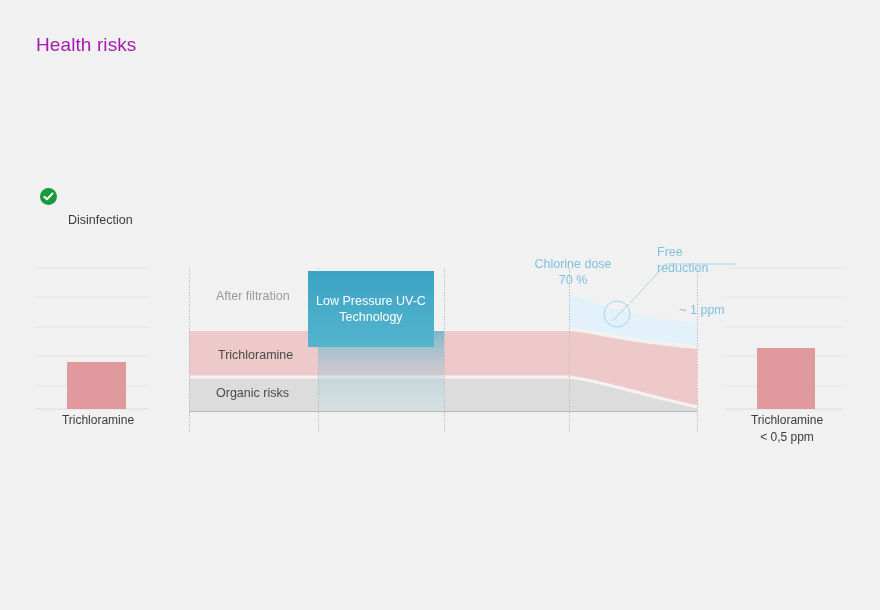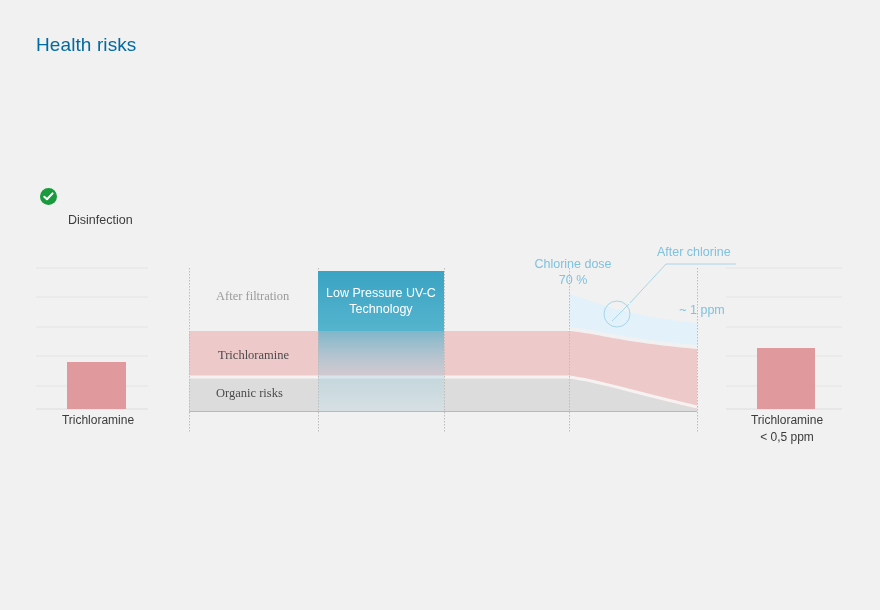--- a/index.html
+++ b/index.html
@@ -14,21 +14,21 @@
     overflow: hidden;
     position: relative;
   }
 
   
   #page-title {
     position: absolute;
     left: 36px;
     top: 34px;
     font-size: 19px;
-    color: #0369a1;
+    color: #a21caf;
     letter-spacing: 0.1px;
   }
 
   
   #legend {
     position: absolute;
     left: 40px;
     top: 186px;
     width: 260px;
   }
@@ -64,45 +64,44 @@
     width: 880px;
     height: 610px;
   }
 
   
   .flow-label {
     position: absolute;
     font-size: 12.5px;
     color: #6e6e6e;
     white-space: nowrap;
-    font-family: Liberation Serif, serif;
   }
   #label-after-filtration {
     left: 216px;
     top: 289px;
     color: #9a9a9a;
   }
   #label-trichloramine-band {
     left: 218px;
     top: 348px;
     color: #4a4a4a;
   }
   #label-organic-matter {
     left: 216px;
     top: 386px;
     color: #4a4a4a;
   }
 
   
   #uvc-box {
     position: absolute;
-    left: 318px;
+    left: 308px;
     top: 271px;
     width: 126px;
-    height: 60px;
+    height: 76px;
     background: linear-gradient(180deg, #3ba3c4 0%, #55b4cd 100%);
     display: flex;
     align-items: center;
     justify-content: center;
     text-align: center;
   }
   #uvc-box-label {
     color: #ffffff;
     font-size: 12.5px;
     line-height: 16px;
@@ -232,18 +231,18 @@
 <div class="flow-label" id="label-trichloramine-band">Trichloramine</div>
 <div class="flow-label" id="label-organic-matter">Organic risks</div>
 
 <div id="uvc-box">
   <span id="uvc-box-label">Low Pressure UV-C
 Technology</span>
 </div>
 
 <div class="blue-anno" id="anno-chlorine-dose">Chlorine dose
 70 %</div>
-<div class="blue-anno" id="anno-free-chlorine">After chlorine</div>
+<div class="blue-anno" id="anno-free-chlorine">Free reduction</div>
 <div class="blue-anno" id="anno-ppm">~ 1 ppm</div>
 
 <div class="bar-caption" id="caption-left">Trichloramine</div>
 <div class="bar-caption" id="caption-right">Trichloramine
 &lt; 0,5  ppm</div>
 
 </body></html>

